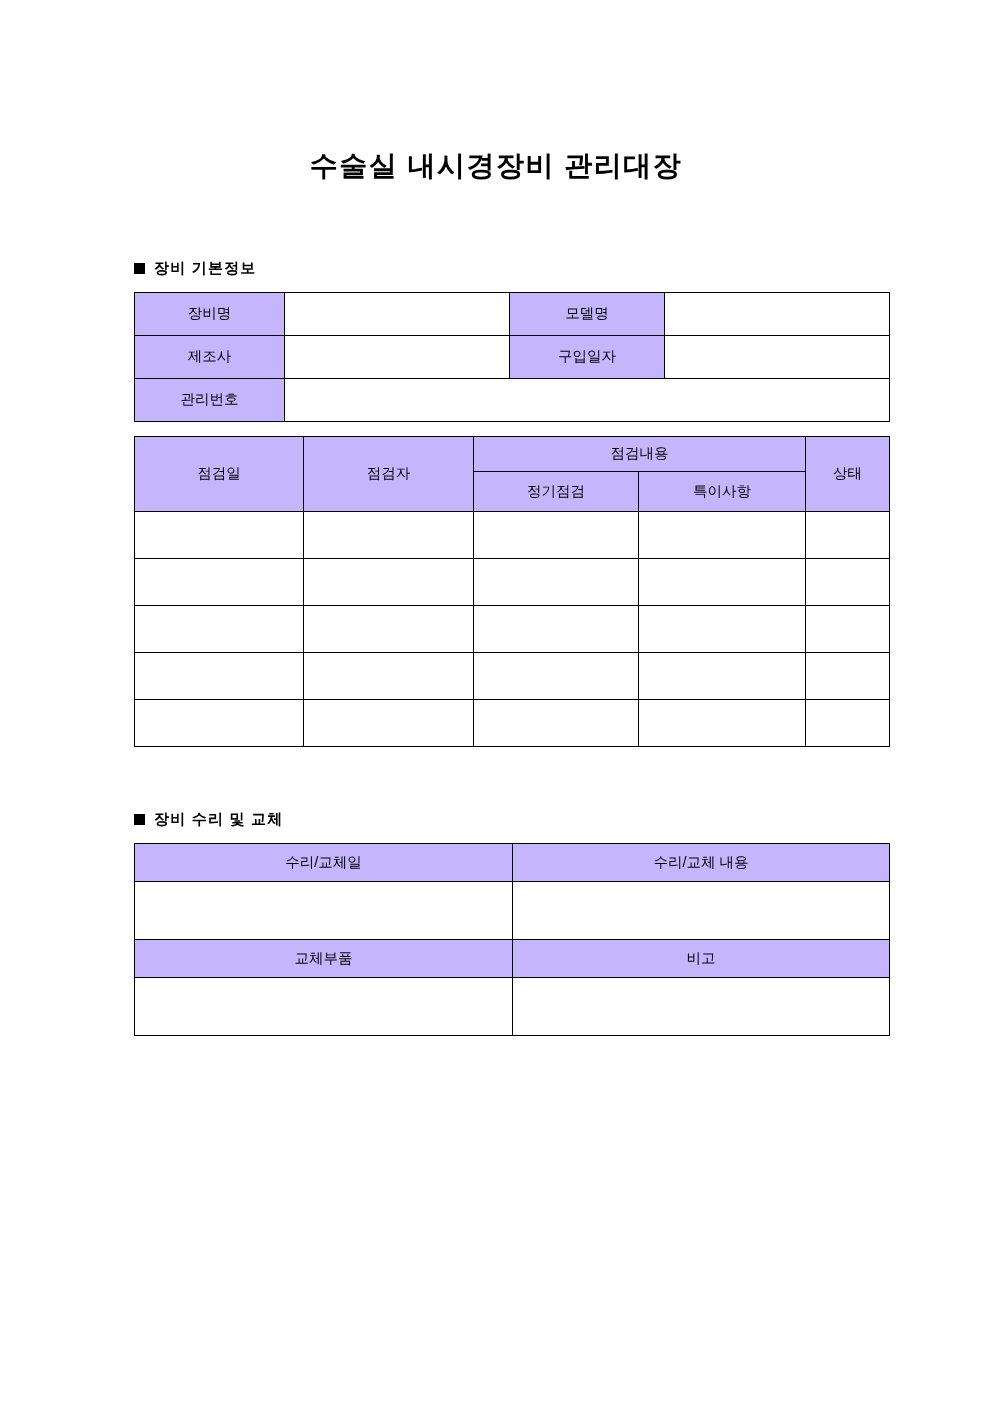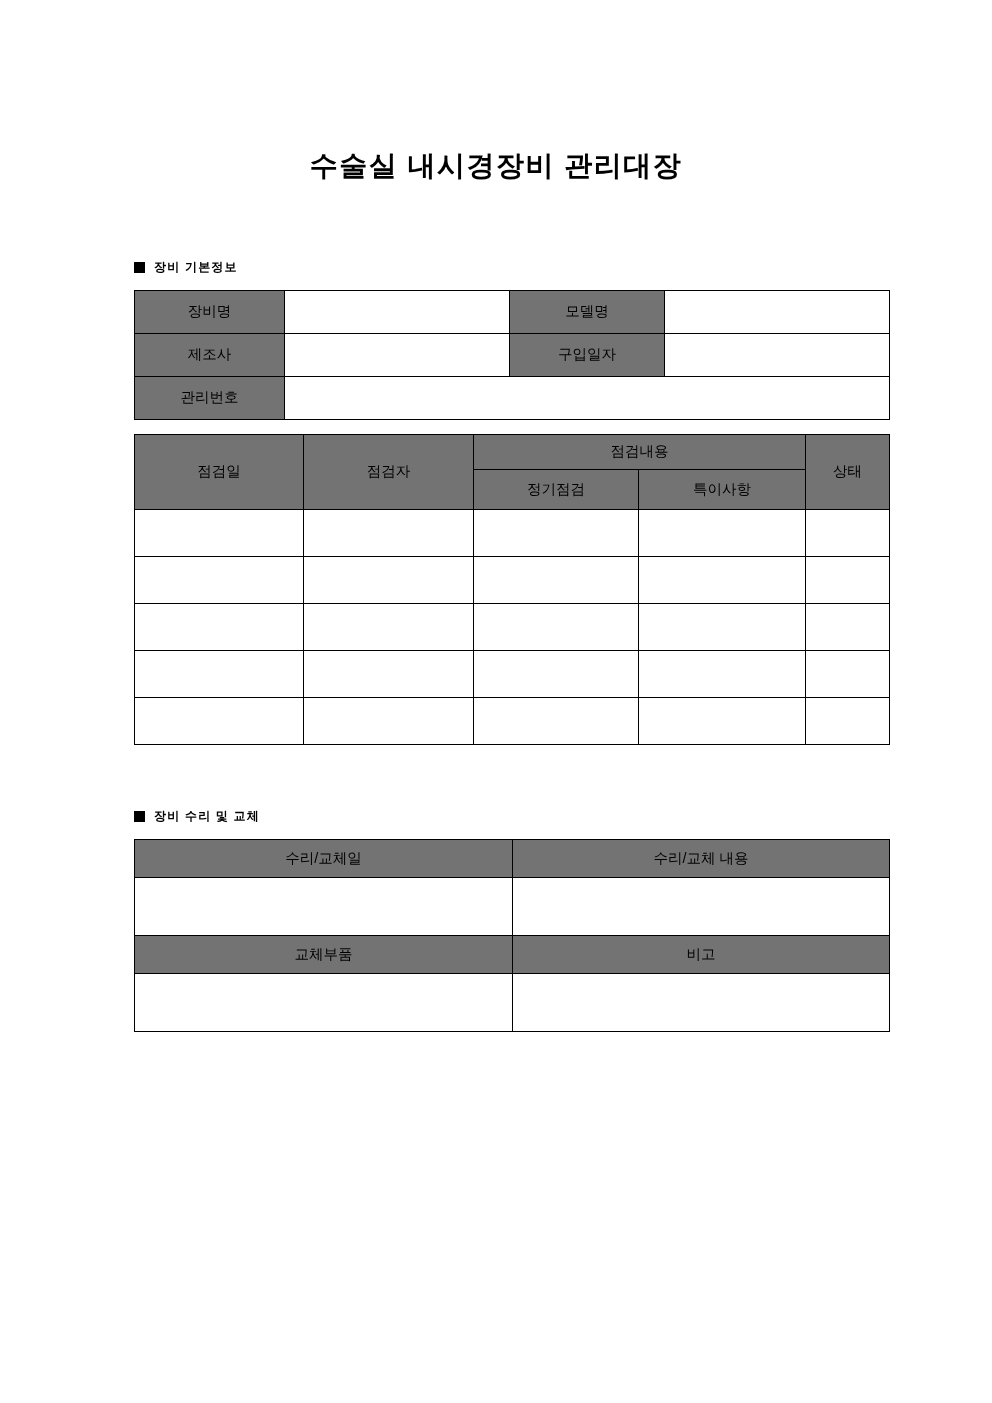--- a/index.html
+++ b/index.html
@@ -32,21 +32,21 @@
     padding-top: 133px;
     line-height: 1.2;
   }
 
   .section {
     margin-left: 118px;
     margin-right: 119px;
   }
 
   .section-heading {
-    font-size: 12px;
+    font-size: 15px;
     font-weight: bold;
     letter-spacing: 1.2px;
     display: flex;
     align-items: center;
     gap: 9px;
     margin: 0;
     padding: 0;
   }
   .sq-marker {
     display: inline-block;
@@ -68,21 +68,21 @@
   table.form-table th {
     border: 1px solid #000000;
     padding: 0;
     text-align: center;
     vertical-align: middle;
     font-weight: normal;
     font-size: 14.5px;
     line-height: 1.3;
   }
   .hdr {
-    background: #737373;
+    background: #c4b5fd;
   }
   .blank {
     background: #ffffff;
   }
 
   
   #sec-basic-heading { padding-top: 76px; }
   #tbl-basic { margin-top: 14px; }
   #tbl-basic td { height: 42px; }
 

